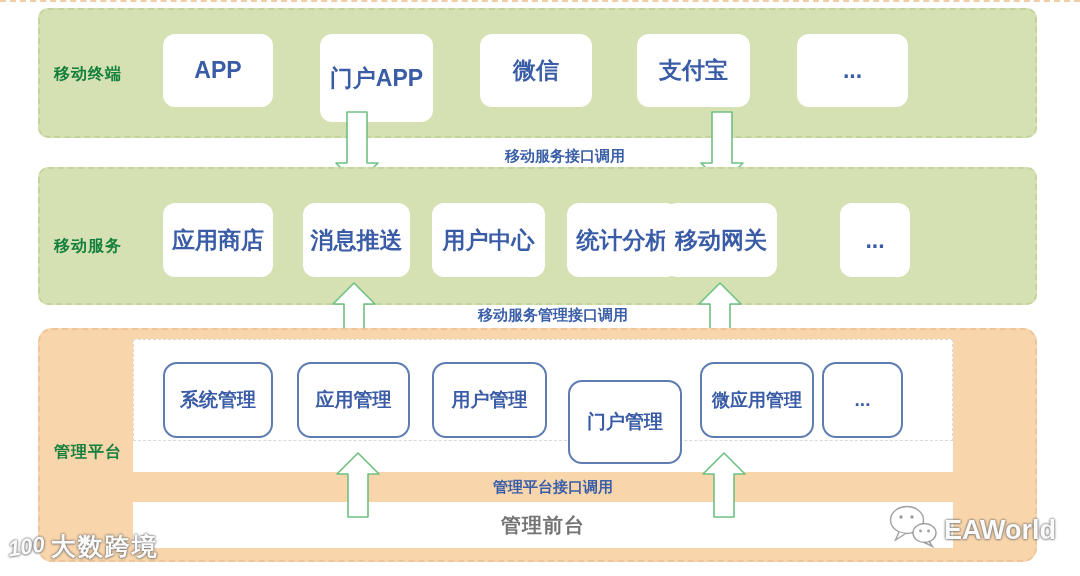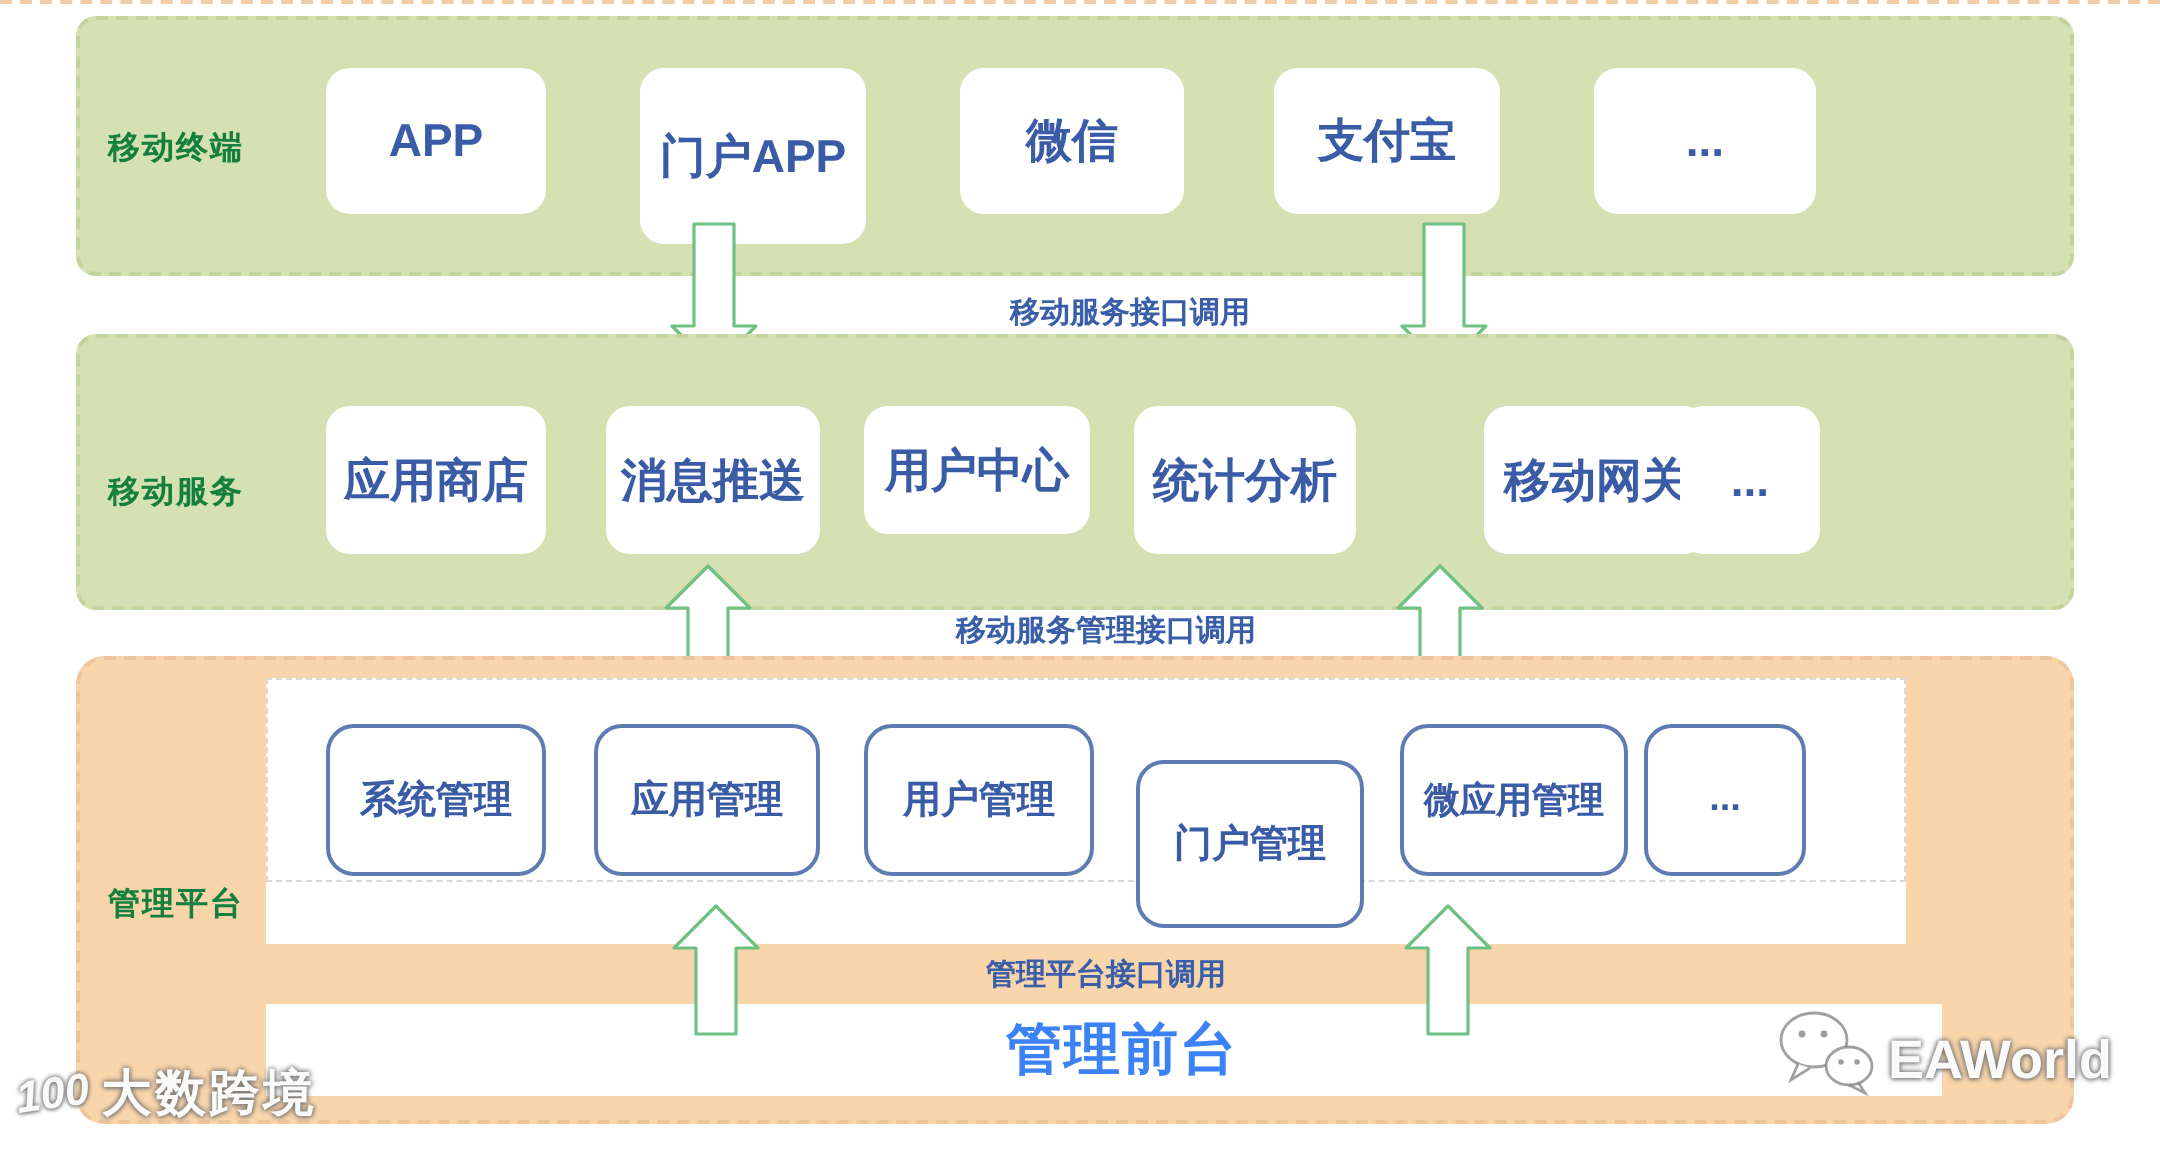--- a/index.html
+++ b/index.html
@@ -27,21 +27,21 @@
   .gap-label{
     position:absolute;color:#3a5fa8;font-size:15px;font-weight:700;
     text-align:center;white-space:nowrap;
   }
   .arrow{position:absolute;}
   .arrow svg{display:block;}
   .white-panel{position:absolute;background:#ffffff;}
   #inner-box-area{box-sizing:border-box;border:1px dashed #d9d9d9;}
   #front-strip{
     display:flex;align-items:center;justify-content:center;
-    color:#3b82f6;font-size:28px;font-weight:700;letter-spacing:1px;padding-left:18px;
+    color:#737373;font-size:20px;font-weight:700;letter-spacing:1px;
   }
   #bottom-dashed-line{
     position:absolute;left:0;top:569;width:1080px;height:0;
     border-top:2px dashed #f0cda6;
   }
   .watermark{
     position:absolute;display:flex;align-items:center;gap:6px;
     color:rgba(255,255,255,0.96);
     text-shadow:0 1px 2px rgba(110,110,110,0.65),0 -1px 2px rgba(110,110,110,0.4),
                 1px 0 2px rgba(110,110,110,0.5),-1px 0 2px rgba(110,110,110,0.5);
@@ -78,23 +78,23 @@
       <polygon points="12,1 32,1 32,52 43,52 22,73 1,52 12,52" fill="#ffffff" stroke="#6fc083" stroke-width="1.6" stroke-linejoin="round"></polygon>
     </svg>
   </div>
   <div class="gap-label" style="left:415px;top:147px;width:300px;">移动服务接口调用</div>
 
   <div class="band green" style="left:38px;top:167px;width:999px;height:138px;"></div>
   <div class="band-label" style="left:54px;top:236px;">移动服务</div>
 
   <div class="wbox" style="left:163px;top:203px;width:110px;height:74px;">应用商店</div>
   <div class="wbox" style="left:303px;top:203px;width:107px;height:74px;">消息推送</div>
-  <div class="wbox" style="left:432px;top:203px;width:113px;height:64px;">用户中心</div>
+  <div class="wbox" style="left:432px;top:203px;width:113px;height:74px;">用户中心</div>
   <div class="wbox" style="left:567px;top:203px;width:111px;height:74px;">统计分析</div>
-  <div class="wbox" style="left:742px;top:203px;width:112px;height:74px;font-family:Liberation Serif, serif;">移动网关</div>
+  <div class="wbox" style="left:665px;top:203px;width:112px;height:74px;font-family:Liberation Serif, serif;">移动网关</div>
   <div class="wbox" style="left:840px;top:203px;width:70px;height:74px;">...</div>
 
   <div class="arrow" style="left:332px;top:282px;">
     <svg width="44" height="66" viewBox="0 0 44 66">
       <polygon points="22,1 43,22 32,22 32,65 12,65 12,22 1,22" fill="#ffffff" stroke="#6fc083" stroke-width="1.6" stroke-linejoin="round"></polygon>
     </svg>
   </div>
   <div class="arrow" style="left:698px;top:282px;">
     <svg width="44" height="66" viewBox="0 0 44 66">
       <polygon points="22,1 43,22 32,22 32,65 12,65 12,22 1,22" fill="#ffffff" stroke="#6fc083" stroke-width="1.6" stroke-linejoin="round"></polygon>

